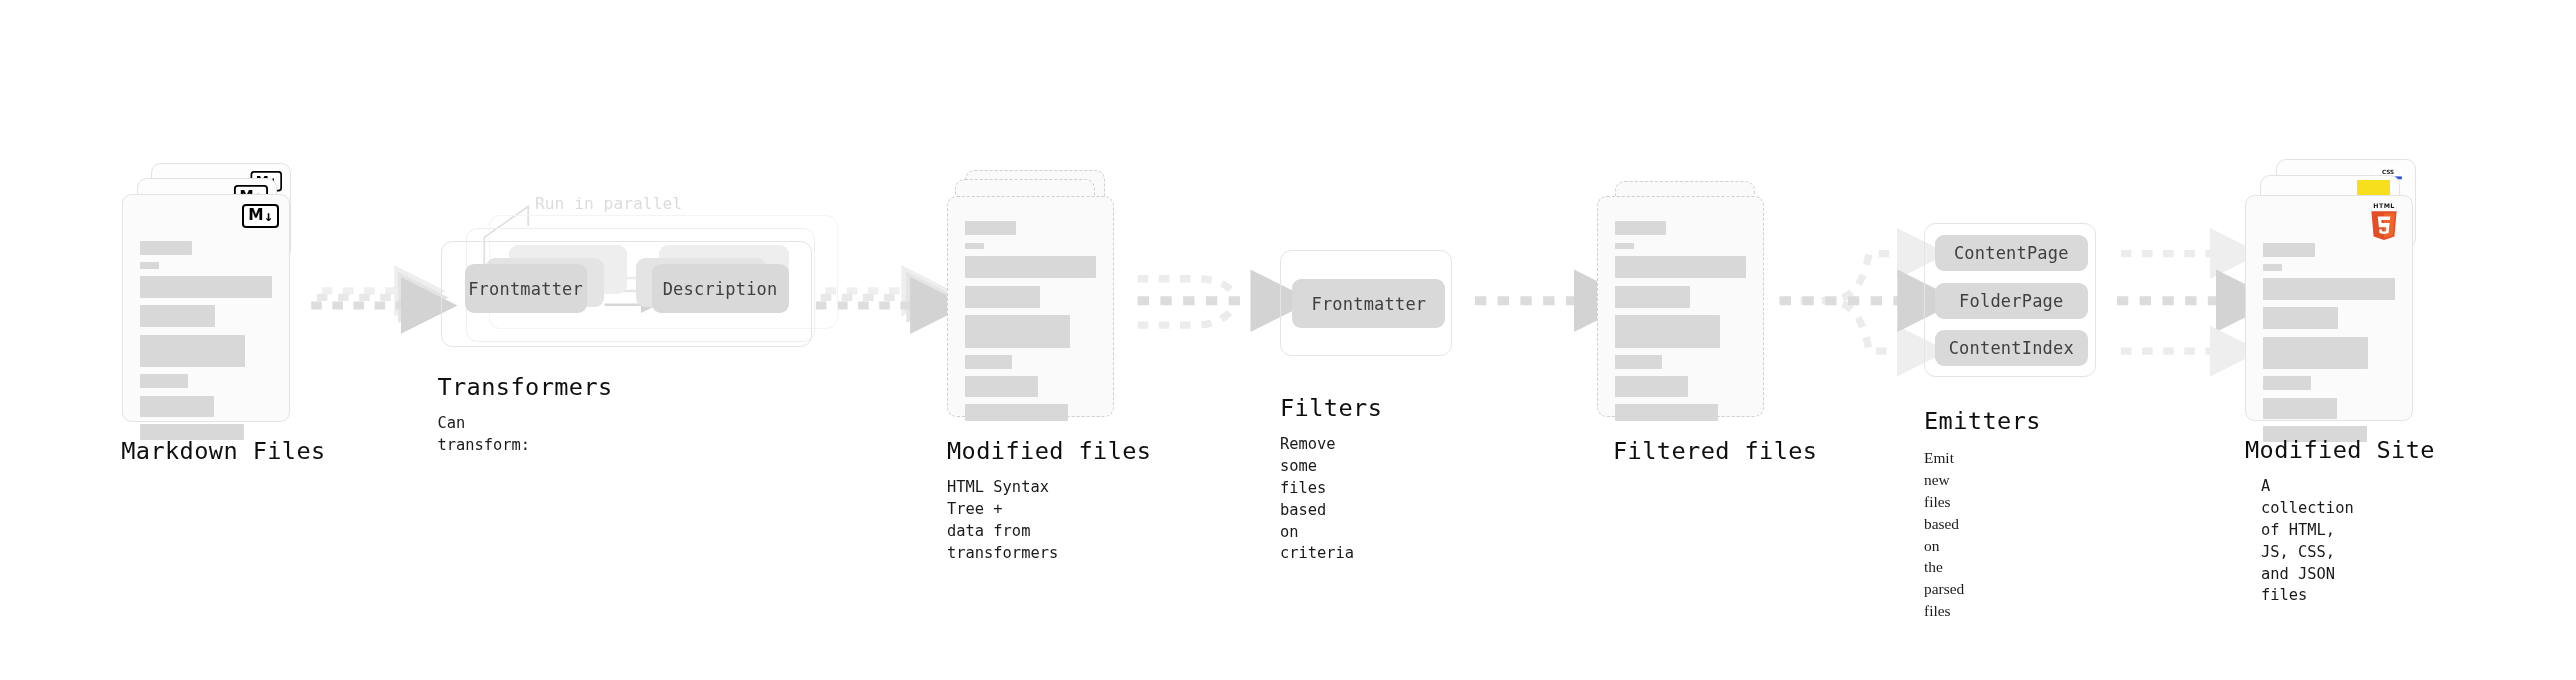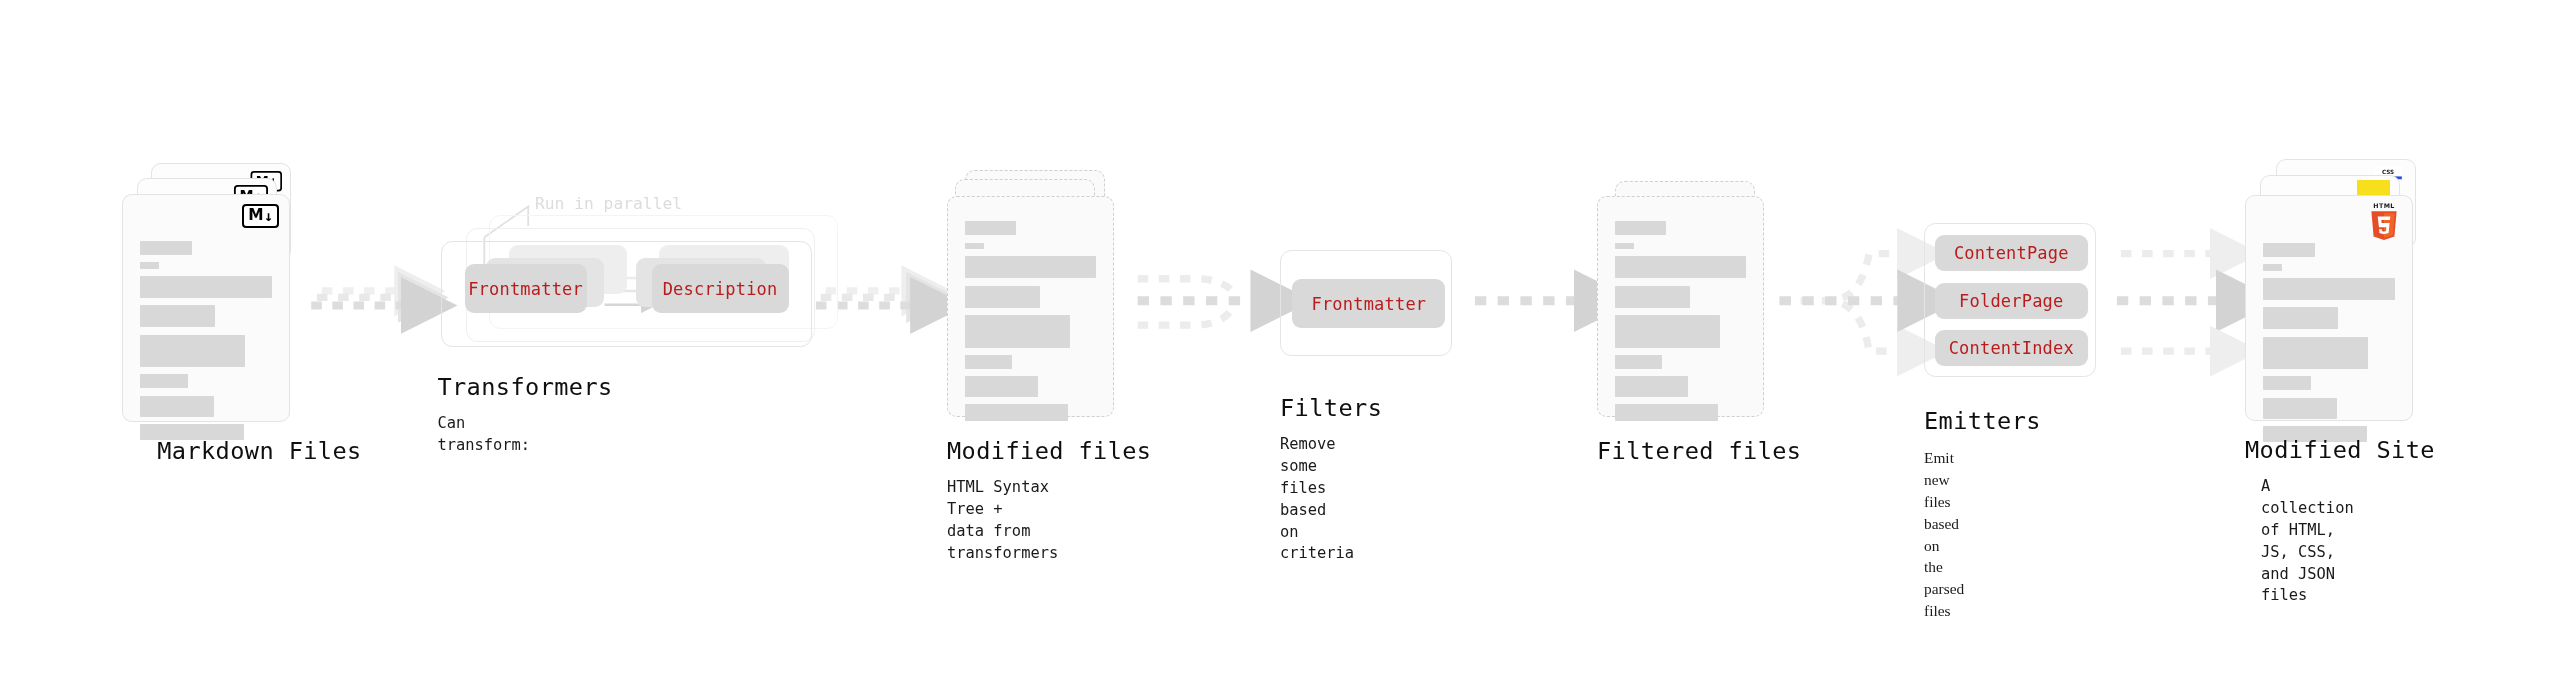--- a/index.html
+++ b/index.html
@@ -133,21 +133,21 @@
 
   .pill {
     position: absolute;
     box-sizing: border-box;
     background: #d9d9d9;
     border-radius: 9px;
     display: flex;
     align-items: center;
     justify-content: center;
     font-size: 17px;
-    color: #b91c1c;
+    color: #404040;
     white-space: nowrap;
     letter-spacing: 0.2px;
   }
   .pill.ghost1 { background: #e4e4e4; color: transparent; }
   .pill.ghost2 { background: #eeeeee; color: transparent; }
 
   .runlabel {
     position: absolute;
     font-size: 16.3px;
     color: #dcdcdc;
@@ -252,21 +252,21 @@
         <div class="bar" style="width:14%;height:6.5px;"></div>
         <div class="bar" style="width:100%;height:22px;"></div>
         <div class="bar" style="width:57%;height:22px;"></div>
         <div class="bar" style="width:80%;height:32.5px;"></div>
         <div class="bar" style="width:36%;height:14px;"></div>
         <div class="bar" style="width:56%;height:21px;"></div>
         <div class="bar" style="width:79%;height:16.3px;"></div>
       </div>
     </div>
 
-    <div class="label-title" style="position:absolute; left:-0.8px; top:275px;margin-left:36px;">Markdown Files</div>
+    <div class="label-title" style="position:absolute; left:-0.8px; top:275px;">Markdown Files</div>
   </div>
 
   <div class="node" style="left:439px; top:195px;">
 
     <div class="runlabel" style="left:96px; top:-0.8px;">Run in parallel</div>
 
     <div class="group-box ghost2" style="left:50px; top:20.3px; width:349px; height:114px;">
       <div class="pill ghost2" style="left:18.7px; top:29px; width:118px; height:49px;">&nbsp;</div>
       <div class="pill ghost2" style="left:169px; top:29px; width:130px; height:49px;">&nbsp;</div>
     </div>
@@ -330,21 +330,21 @@
         <div class="bar" style="width:14%;height:6.5px;"></div>
         <div class="bar" style="width:100%;height:22px;"></div>
         <div class="bar" style="width:57%;height:22px;"></div>
         <div class="bar" style="width:80%;height:32.5px;"></div>
         <div class="bar" style="width:36%;height:14px;"></div>
         <div class="bar" style="width:56%;height:21px;"></div>
         <div class="bar" style="width:79%;height:16.3px;"></div>
       </div>
     </div>
 
-    <div class="label-title" style="position:absolute; left:0px; top:275px;text-align:center;">Filtered files</div>
+    <div class="label-title" style="position:absolute; left:16px; top:275px;text-align:center;">Filtered files</div>
   </div>
 
   <div class="node" style="left:1924px; top:223px;">
 
     <div class="group-box" style="left:0px; top:0px; width:172px; height:154px;">
       <div class="pill" style="left:9.8px; top:10.6px; width:153px; height:36px;">ContentPage</div>
       <div class="pill" style="left:9.8px; top:59px; width:153px; height:36px;">FolderPage</div>
       <div class="pill" style="left:9.8px; top:106px; width:153px; height:36px;">ContentIndex</div>
     </div>
 

